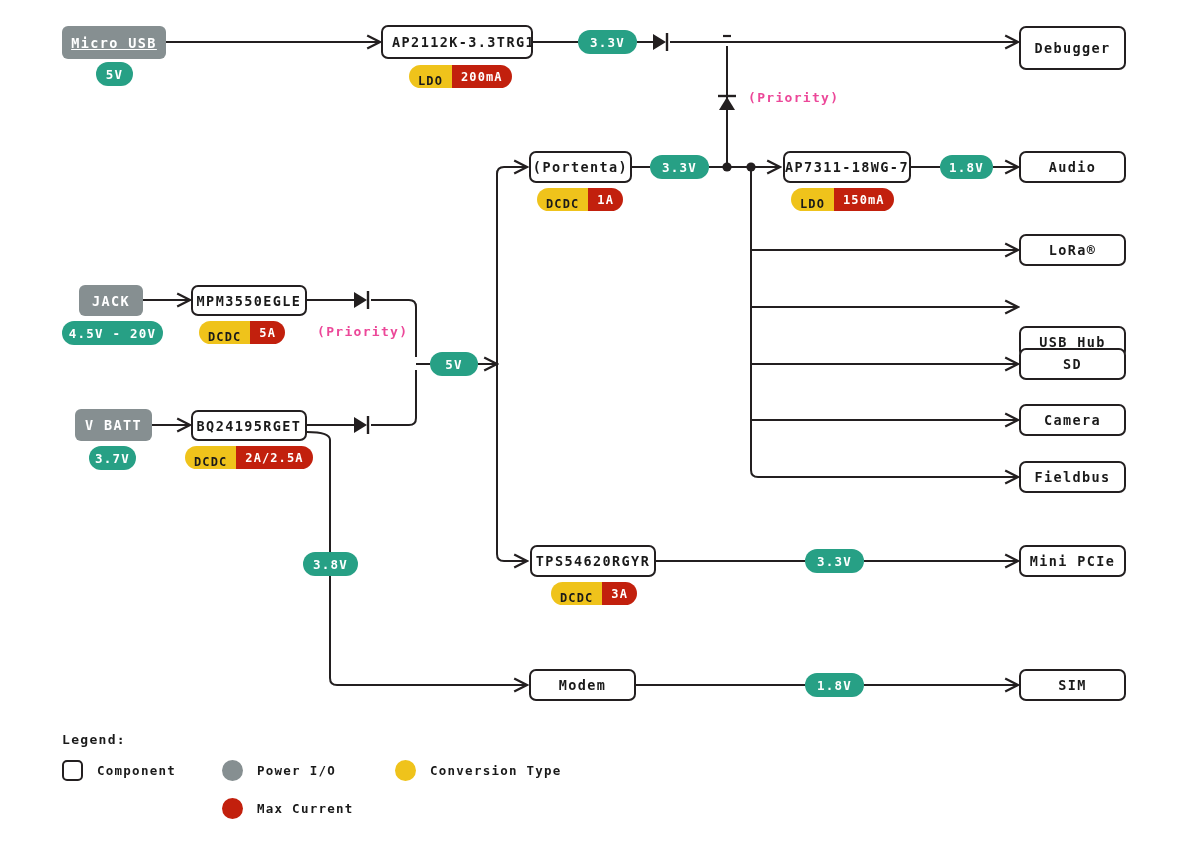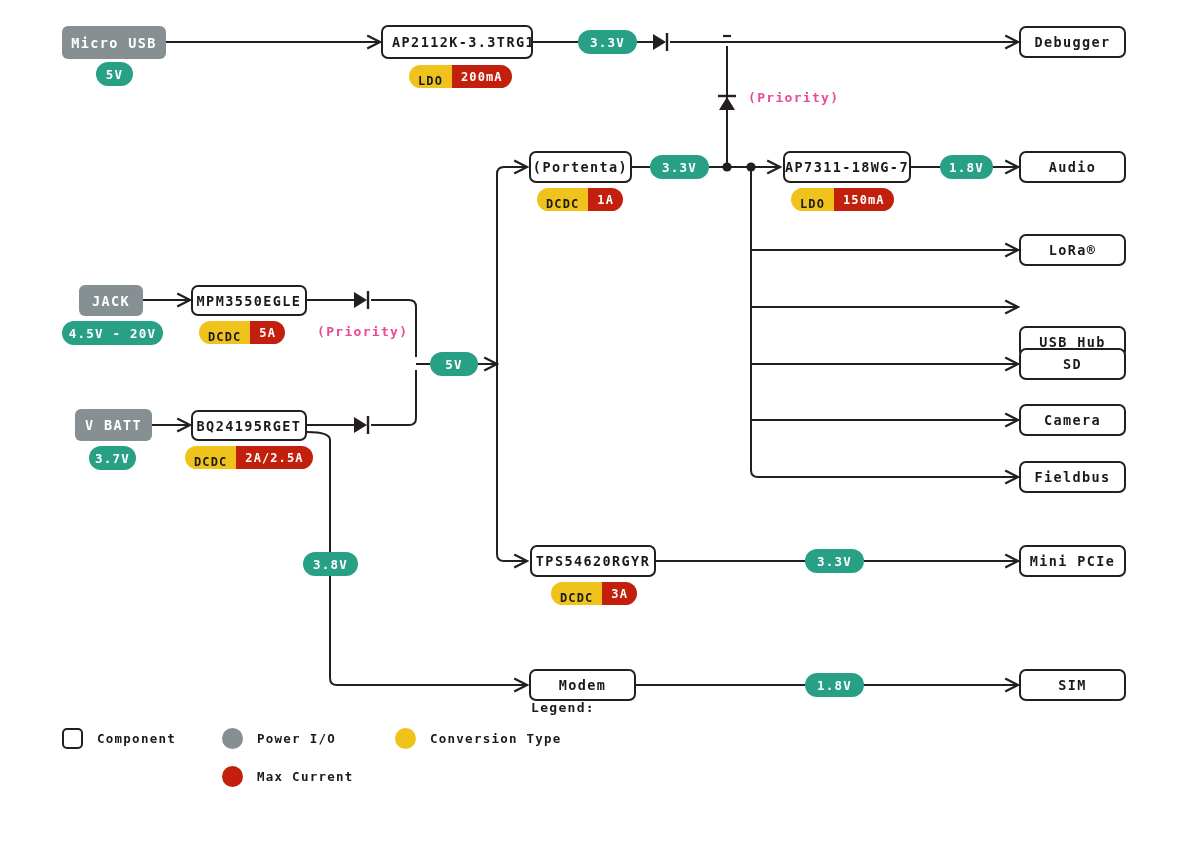--- a/index.html
+++ b/index.html
@@ -121,23 +121,22 @@
     letter-spacing: 1.3px;
     color: #ec4899;
     white-space: nowrap;
     z-index: 4;
   }
 
   
   #legend {
     position: absolute;
     left: 62px;
-    top: 700px;
+    top: 732px;
     z-index: 5;
-    text-align: right;
   }
   .legend-title {
     font-size: 13px;
     font-weight: 700;
     letter-spacing: 1.3px;
     color: #1a1a1a;
     margin-bottom: 12px;
   }
   .legend-grid {
     display: flex;
@@ -260,21 +259,21 @@
         <path d="M 718 96 L 736 96" stroke="#231f20" stroke-width="2.4"></path>
       </g>
     </g>
 
     <g fill="#231f20">
       <circle cx="727" cy="167" r="4.6"></circle>
       <circle cx="751" cy="167" r="4.6"></circle>
     </g>
   </svg>
 
-  <div class="pio" style="left:62px;  top:26px;  width:104px; height:33px;">
+  <div class="pio" style="left:62px;  top:26px;  width:104px; height:33px;text-decoration:underline;">
     <span>Micro USB</span>
   </div>
   <div class="pio" style="left:79px;  top:285px; width:64px;  height:31px;">
     <span>JACK</span>
   </div>
   <div class="pio" style="left:75px;  top:409px; width:77px;  height:32px;">
     <span>V BATT</span>
   </div>
 
   <div class="volt" style="left:96px;  top:62px;  width:37px;">
@@ -332,21 +331,21 @@
   </div>
   <div class="specpill" style="left:551px; top:582px;">
     <span class="conv">DCDC</span>
     <span class="cur">3A</span>
   </div>
 
   <div class="comp" style="left:529px; top:669px; width:107px; height:32px;">
     <span>Modem</span>
   </div>
 
-  <div class="comp" style="left:1019px; top:26px;  width:107px; height:32px;justify-content:center;">
+  <div class="comp" style="left:1019px; top:26px;  width:107px; height:44px;justify-content:center;">
     <span>Debugger</span>
   </div>
   <div class="comp" style="left:1019px; top:151px; width:107px; height:32px;">
     <span>Audio</span>
   </div>
   <div class="comp" style="left:1019px; top:234px; width:107px; height:32px;">
     <span>LoRa®</span>
   </div>
   <div class="comp" style="left:1019px; top:291px; width:107px; height:32px;margin-top:35px;">
     <span>USB Hub</span>

